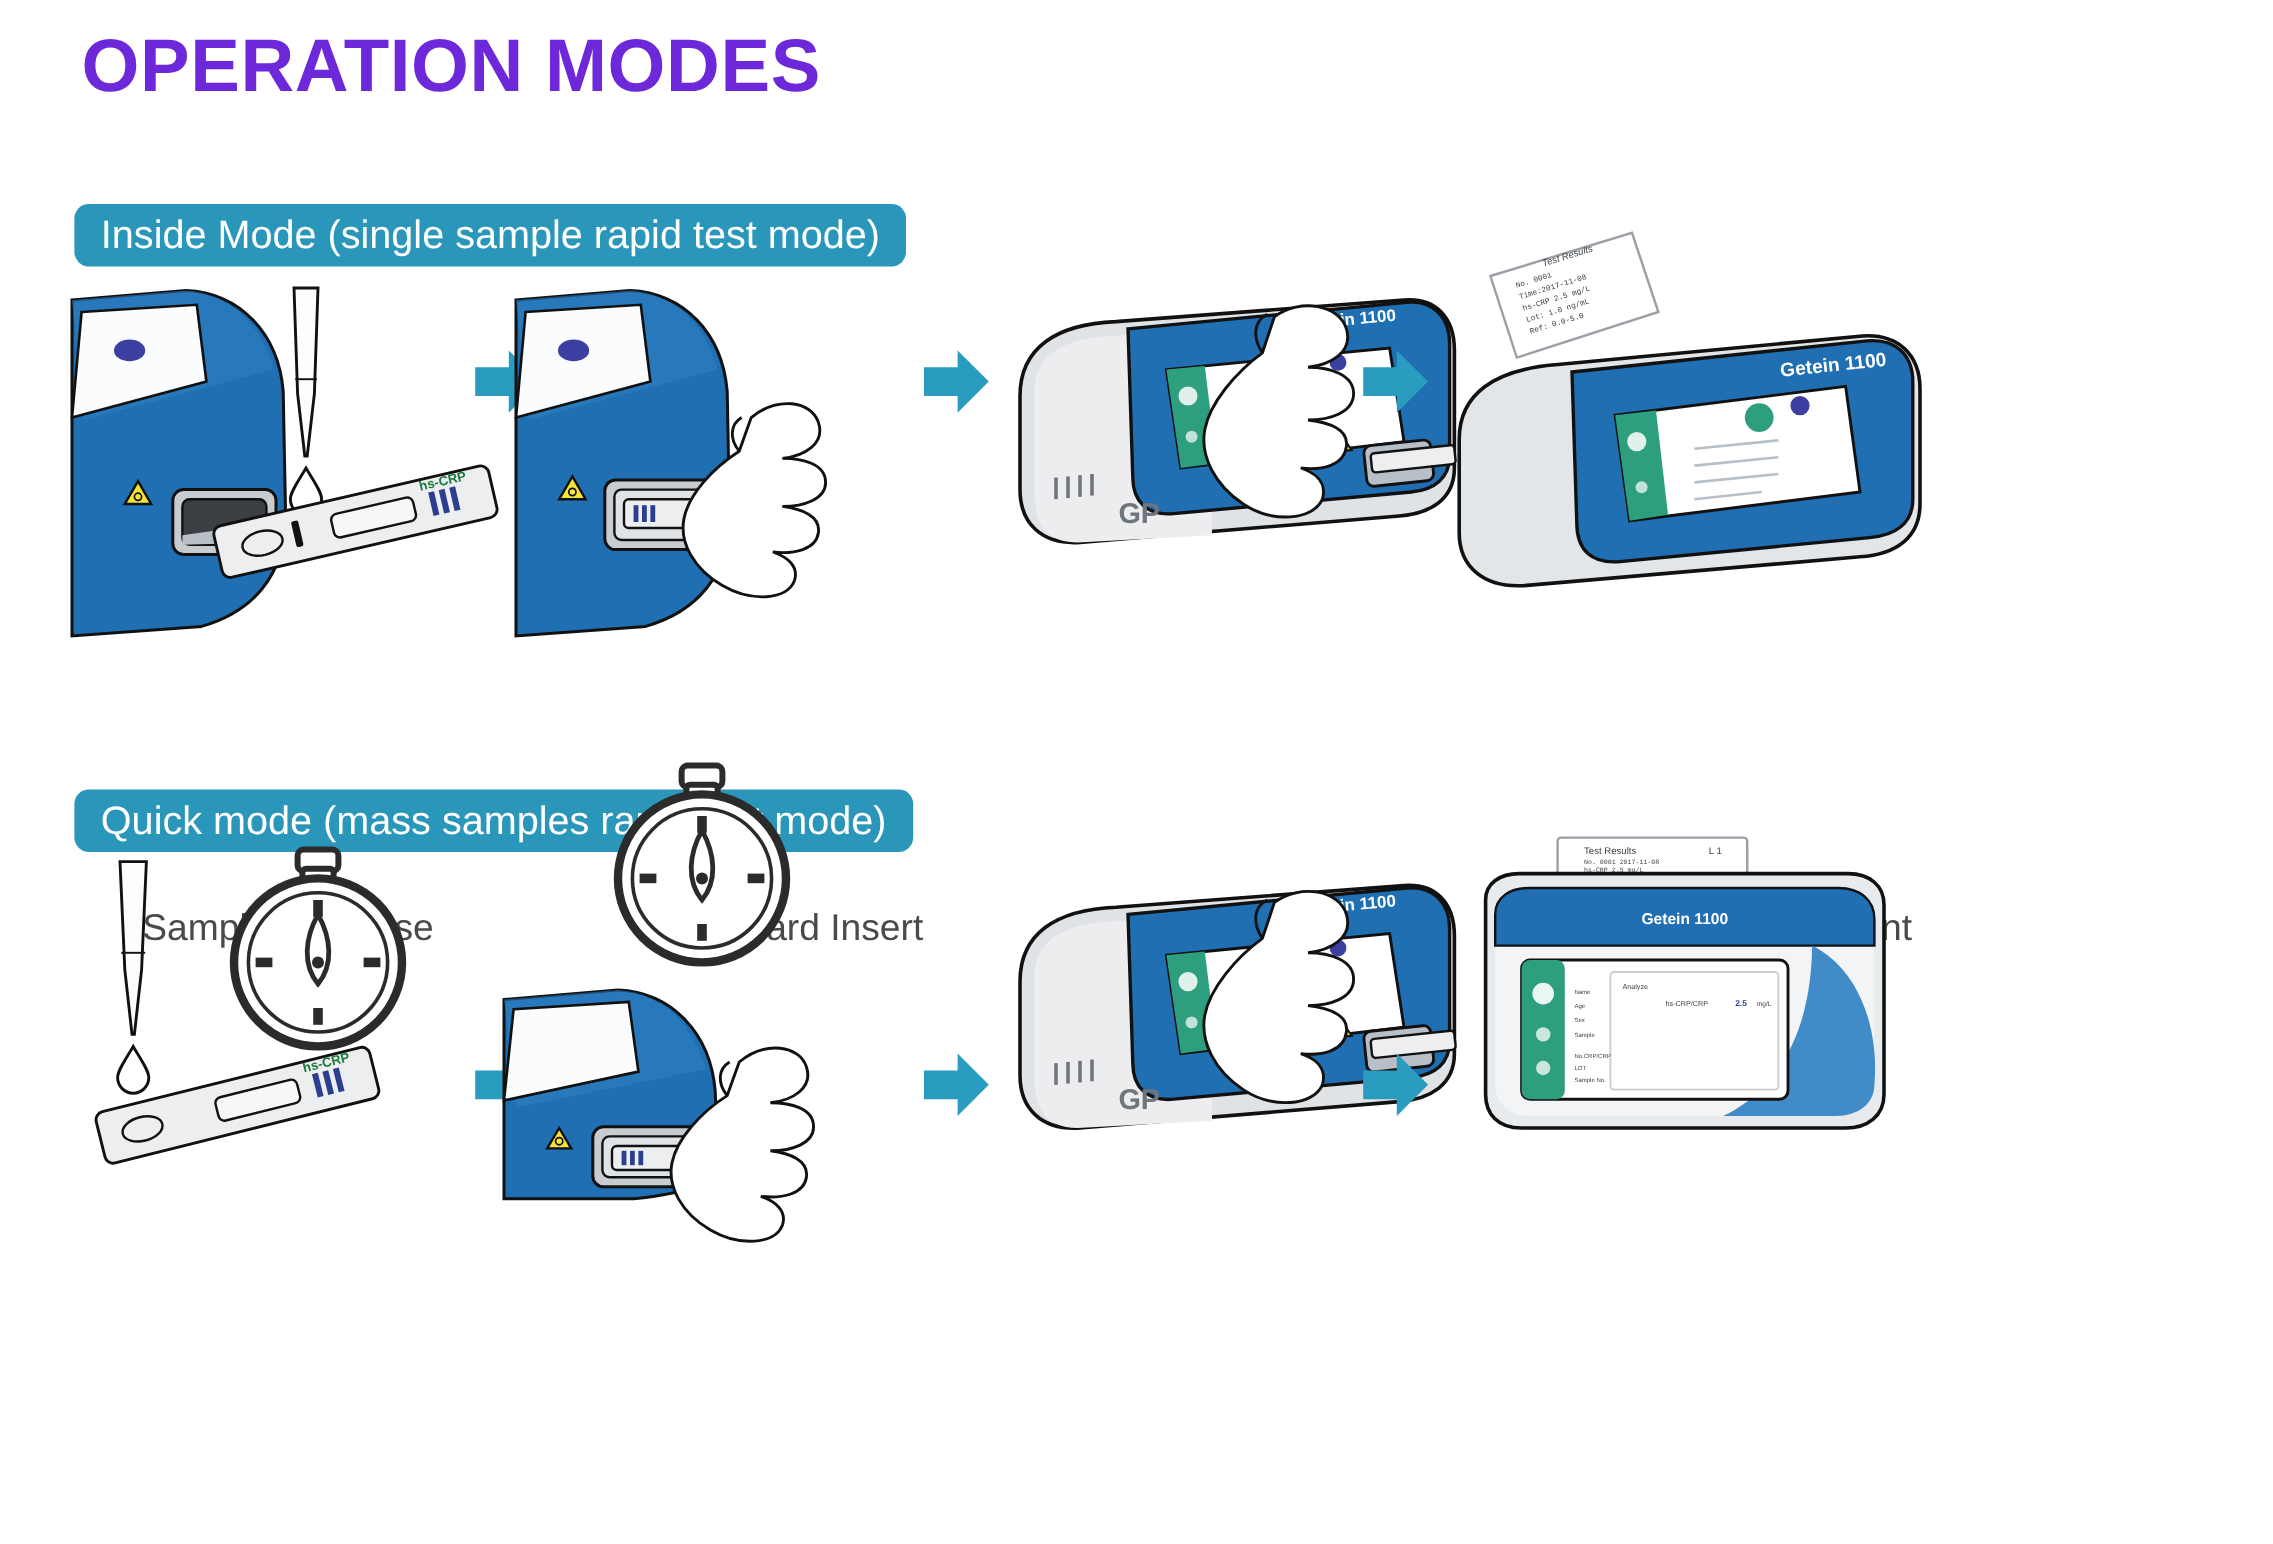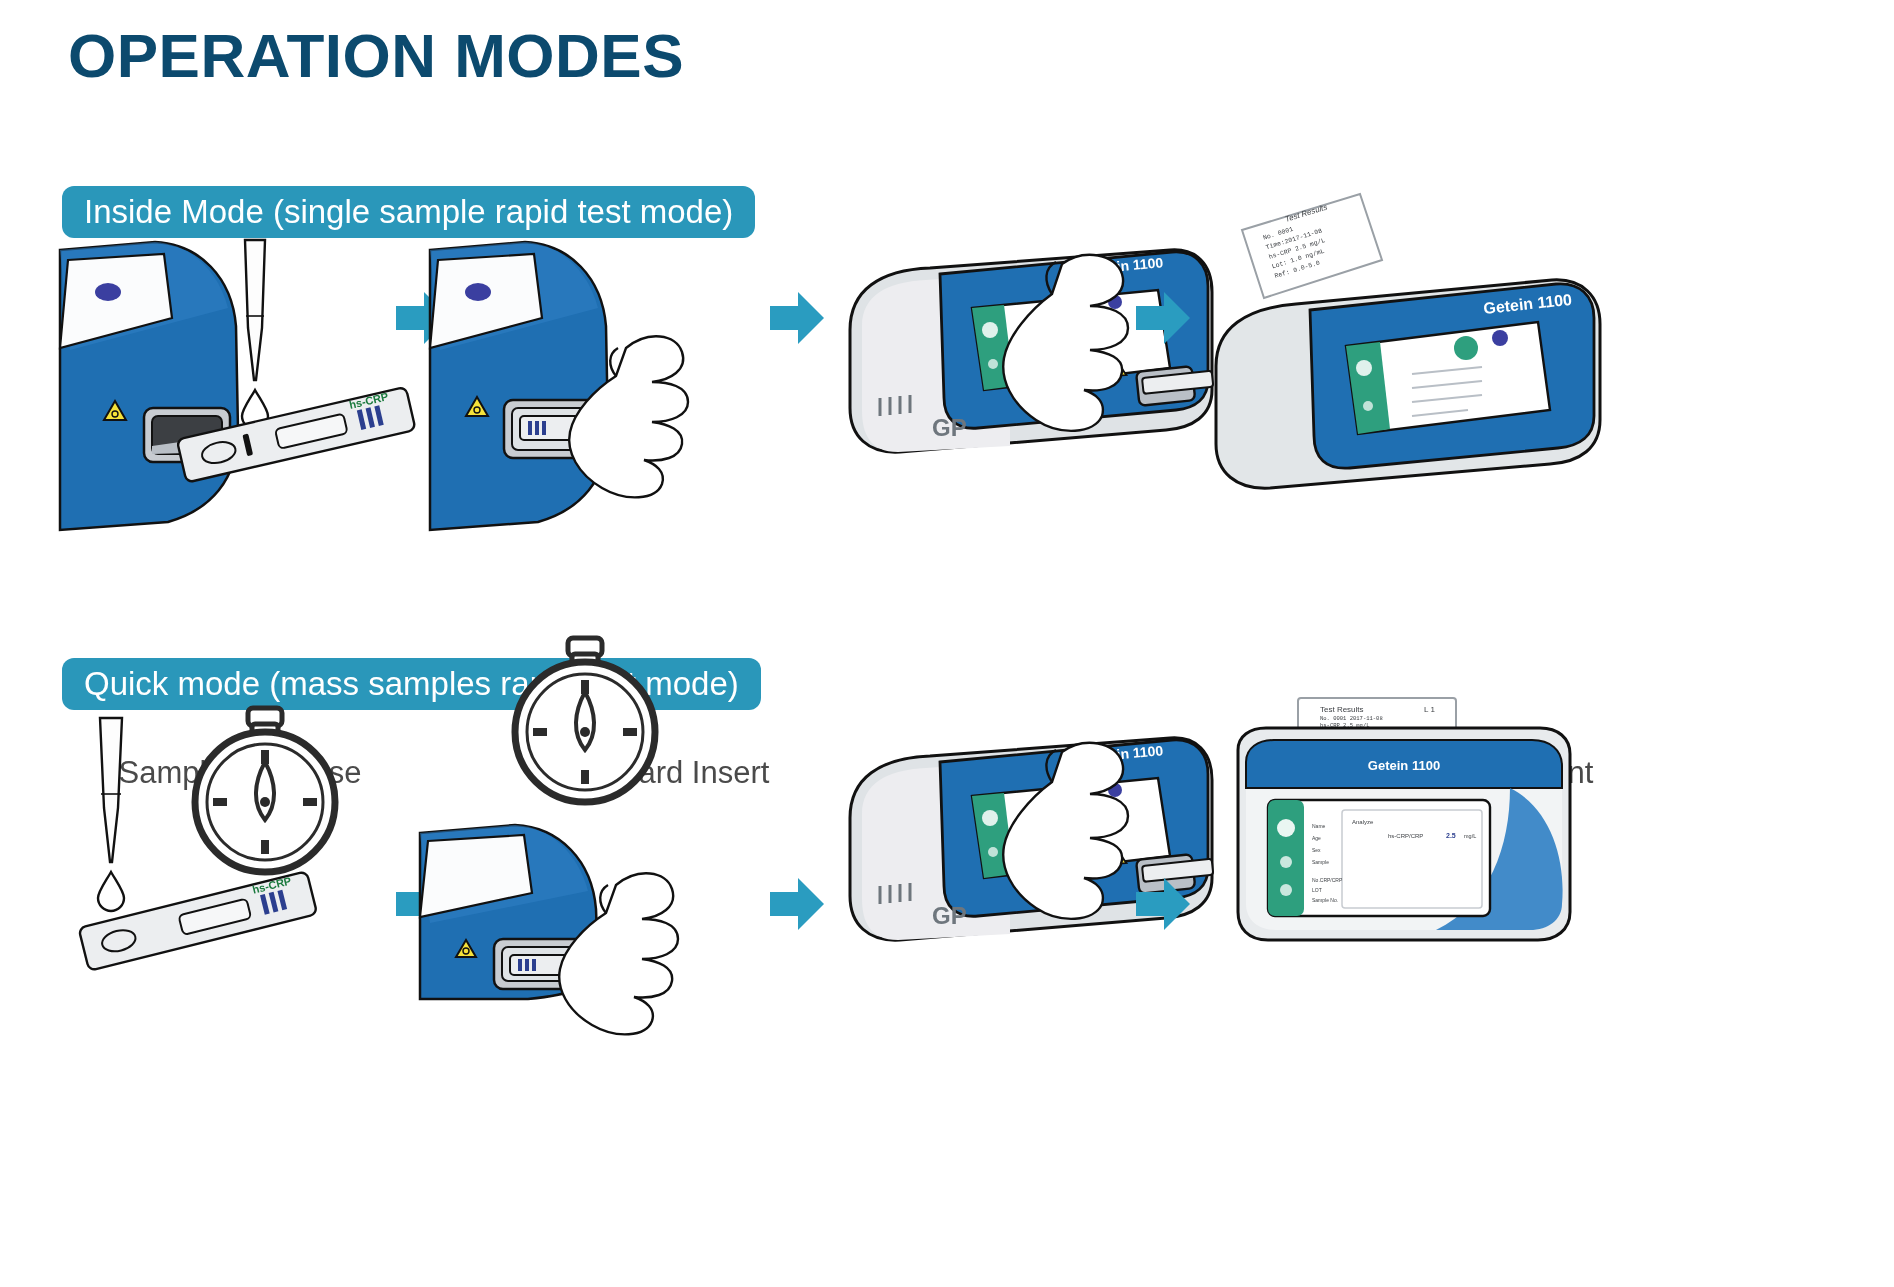--- a/index.html
+++ b/index.html
@@ -8,37 +8,37 @@
     background: #ffffff;
     font-family: "Liberation Sans", sans-serif;
     overflow: hidden;
   }
   .page { position: relative; width: 1894px; height: 1287px; }
 
   
   .title {
     position: absolute; left: 68px; top: 20px;
     font-size: 62px; font-weight: bold; letter-spacing: 0.5px;
-    color: #0c4a6e;
+    color: #6d28d9;
     font-family: "Liberation Sans", sans-serif;
   }
 
   
   .banner {
     position: absolute;
     background: #2a97ba;
     border-radius: 12px;
     color: #ffffff;
     font-size: 33px;
     display: flex; align-items: center;
     padding: 0 22px;
     height: 52px;
     white-space: nowrap;
   }
-  #banner-inside { left: 62px; top: 170px; margin-top: 16px; }
+  #banner-inside { left: 62px; top: 170px; }
   #banner-quick  { left: 62px; top: 658px; }
 
   
   .row { position: absolute; left: 0; width: 1894px; }
   #row-inside { top: 230px; height: 330px; }
   #row-quick  { top: 718px; height: 420px; }
 
   .panel { position: absolute; top: 0; }
 
   .caption {

